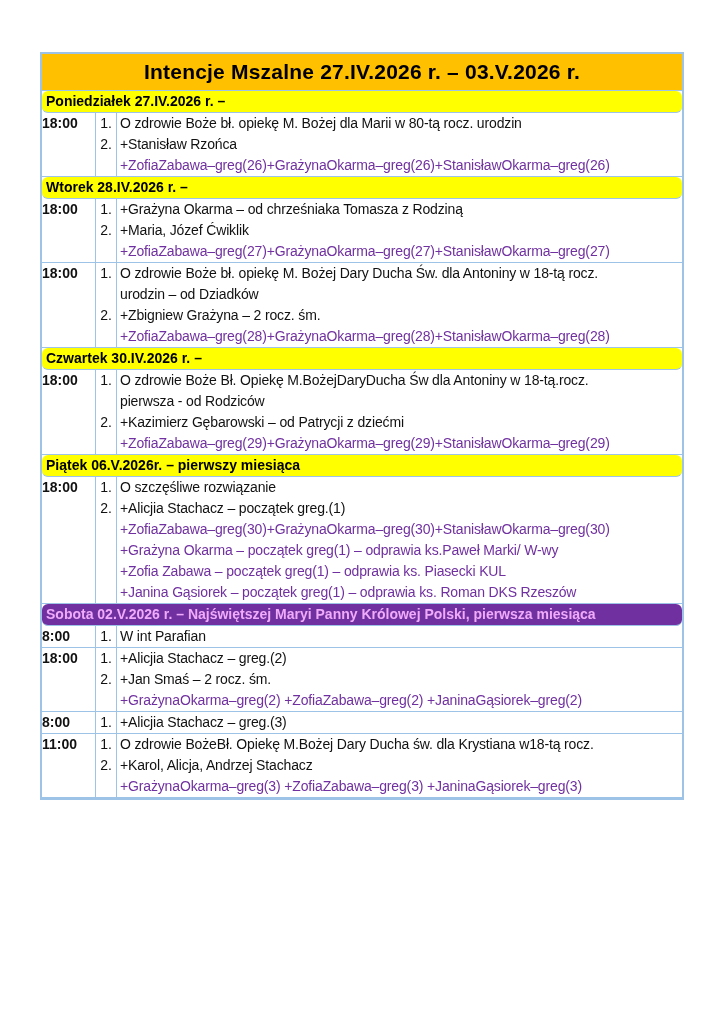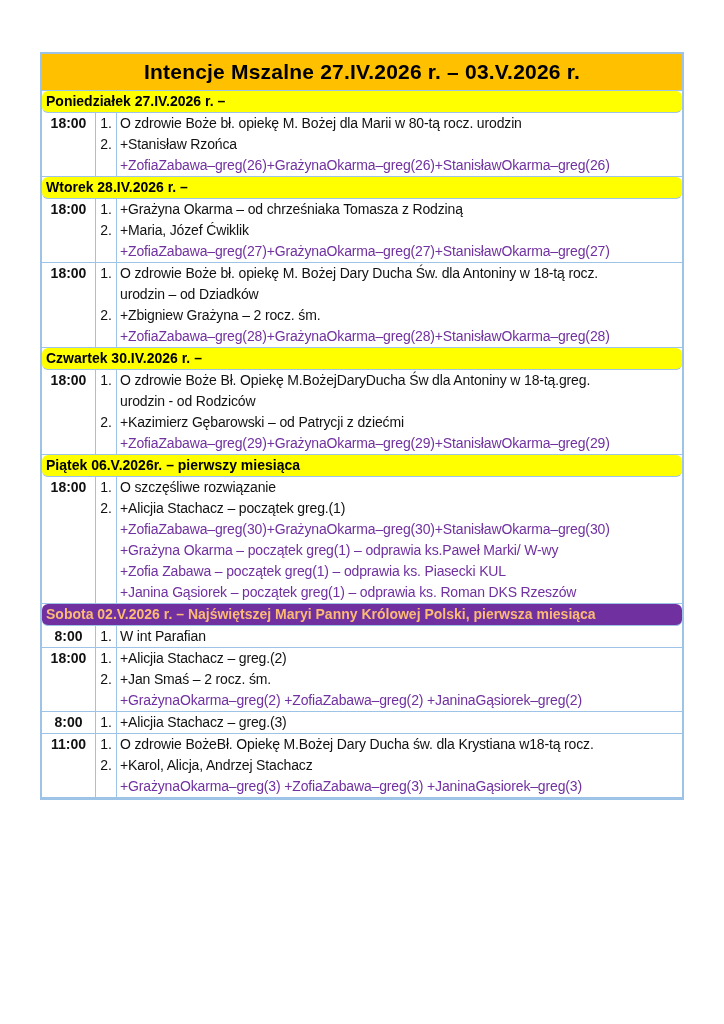--- a/index.html
+++ b/index.html
@@ -36,31 +36,31 @@
   }
   .day-header{
     font-weight:bold;
     font-size:14px;
     height:21px;line-height:21px;
     padding-left:4px;
     border-bottom:1px solid var(--border);
     white-space:nowrap;overflow:hidden;border-radius:6px;
   }
   .v-yellow{background:var(--day-bg);color:#000;}
-  .v-purple{background:var(--sat-bg);color:#fdba74;}
+  .v-purple{background:var(--sat-bg);color:#f0abfc;}
   .v-orange{background:var(--sun-bg);color:#000;}
   .srow{
     display:flex;
     border-bottom:1px solid var(--border);
     background:#fff;
   }
   .time-cell{
     width:54px;flex:0 0 54px;
     border-right:1px solid var(--border);
-    text-align:center;
+    text-align:left;
     font-weight:bold;
     font-size:14px;
     line-height:21px;
     box-sizing:border-box;
   }
   .lines{flex:1;min-width:0;}
   .line{display:flex;line-height:21px;font-size:14px;}
   .num-cell{
     width:21px;flex:0 0 21px;
     border-right:1px solid var(--border);
@@ -148,25 +148,25 @@
             </div>
           </div>
         </div>
         <div class="day-section">
           <div class="day-header v-yellow">Czwartek  30.IV.2026 r. –</div>
           <div class="srow">
             <div class="time-cell">18:00</div>
             <div class="lines">
               <div class="line">
                 <div class="num-cell">1.</div>
-                <div class="line-text"><span>O zdrowie Boże Bł. Opiekę M.BożejDaryDucha Św dla </span><span class="b">Antoniny w 18-tą</span><span>.greg.</span></div>
-              </div>
-              <div class="line">
-                <div class="num-cell"></div>
-                <div class="line-text"><span>urodzin - od Rodziców</span></div>
+                <div class="line-text"><span>O zdrowie Boże Bł. Opiekę M.BożejDaryDucha Św dla </span><span class="b">Antoniny w 18-tą</span><span>.rocz.</span></div>
+              </div>
+              <div class="line">
+                <div class="num-cell"></div>
+                <div class="line-text"><span>pierwsza - od Rodziców</span></div>
               </div>
               <div class="line">
                 <div class="num-cell">2.</div>
                 <div class="line-text"><span>+</span><span class="b">Kazimierz</span><span> Gębarowski – od Patrycji z dziećmi</span></div>
               </div>
               <div class="line purple">
                 <div class="num-cell"></div>
                 <div class="line-text"><span>+</span><span class="b">Zofia</span><span>Zabawa–greg(29)+</span><span class="b">Grażyna</span><span>Okarma–greg(29)+</span><span class="b">Stanisław</span><span>Okarma–greg(29)</span></div>
               </div>
             </div>

